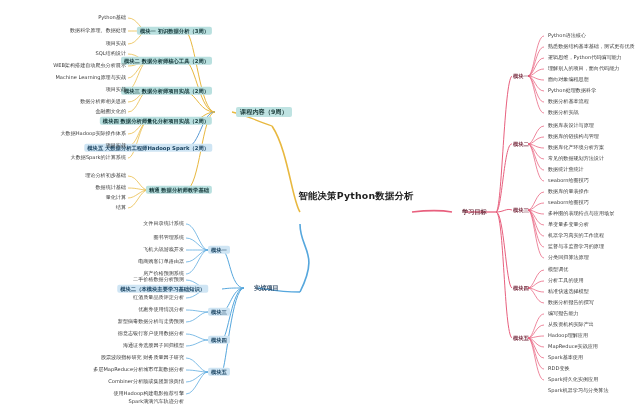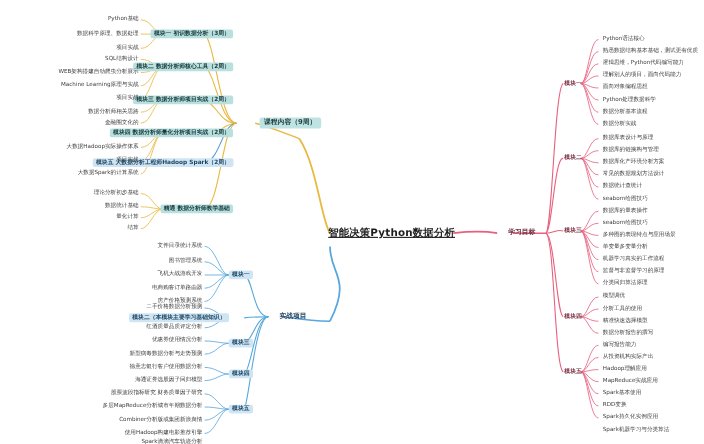--- a/index.html
+++ b/index.html
@@ -122,21 +122,21 @@
       <path d="M528 338 C 534 338 536 314 544 314"></path>
       <path d="M528 338 C 534 338 536 325 544 325"></path>
       <path d="M528 338 C 534 338 536 336 544 336"></path>
       <path d="M528 338 C 534 338 536 347 544 347"></path>
       <path d="M528 338 C 534 338 536 358 544 358"></path>
       <path d="M528 338 C 534 338 536 369 544 369"></path>
       <path d="M528 338 C 534 338 536 380 544 380"></path>
     </g>
   </svg>
 
-  <div class="node center" style="left:356px;top:212px;text-decoration:underline;">智能决策Python数据分析</div>
+  <div class="node center" style="left:356px;top:196px;">智能决策Python数据分析</div>
 
   <div class="node cat teal" style="left:236px;top:112px;">课程内容（9周）</div>
 
   <div class="node mod teal l" style="left:212px;top:31px;">模块一 初识数据分析（3周）</div>
   <div class="node mod teal l" style="left:212px;top:61px;">模块二 数据分析师核心工具（2周）</div>
   <div class="node mod teal l" style="left:212px;top:91px;">模块三 数据分析师项目实战（2周）</div>
   <div class="node mod teal l" style="left:212px;top:121px;">模块四 数据分析师量化分析项目实战（2周）</div>
   <div class="node mod blue l" style="left:212px;top:148px;">模块五 大数据分析工程师Hadoop Spark（2周）</div>
   <div class="node mod teal l" style="left:212px;top:190px;">精通 数据分析师教学基础</div>
 

